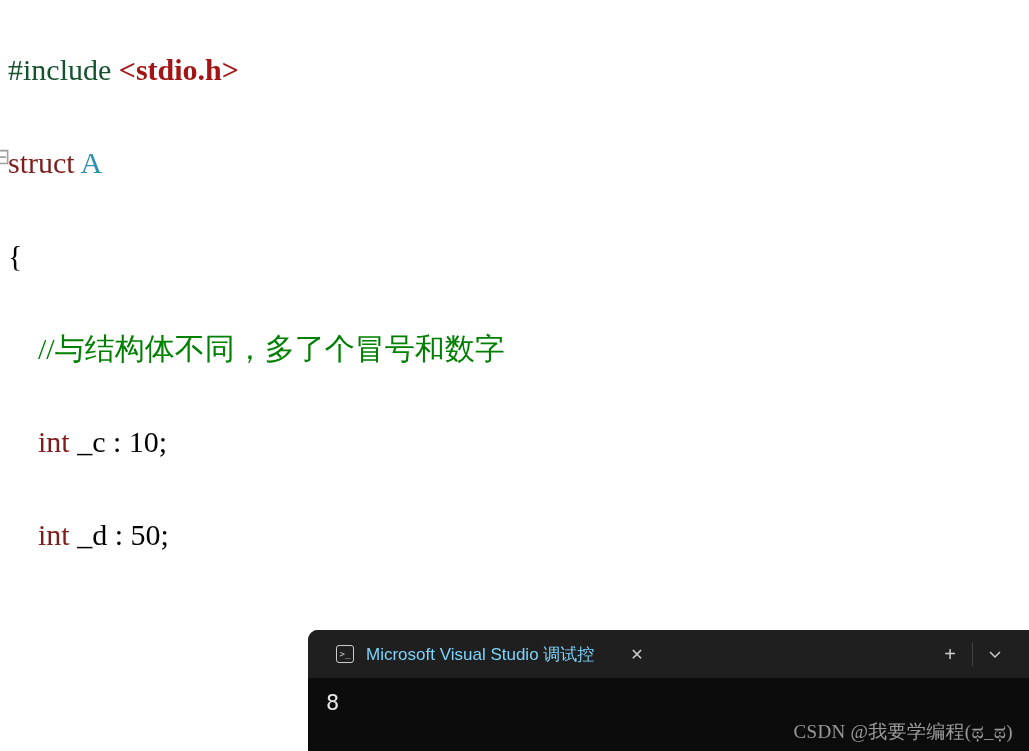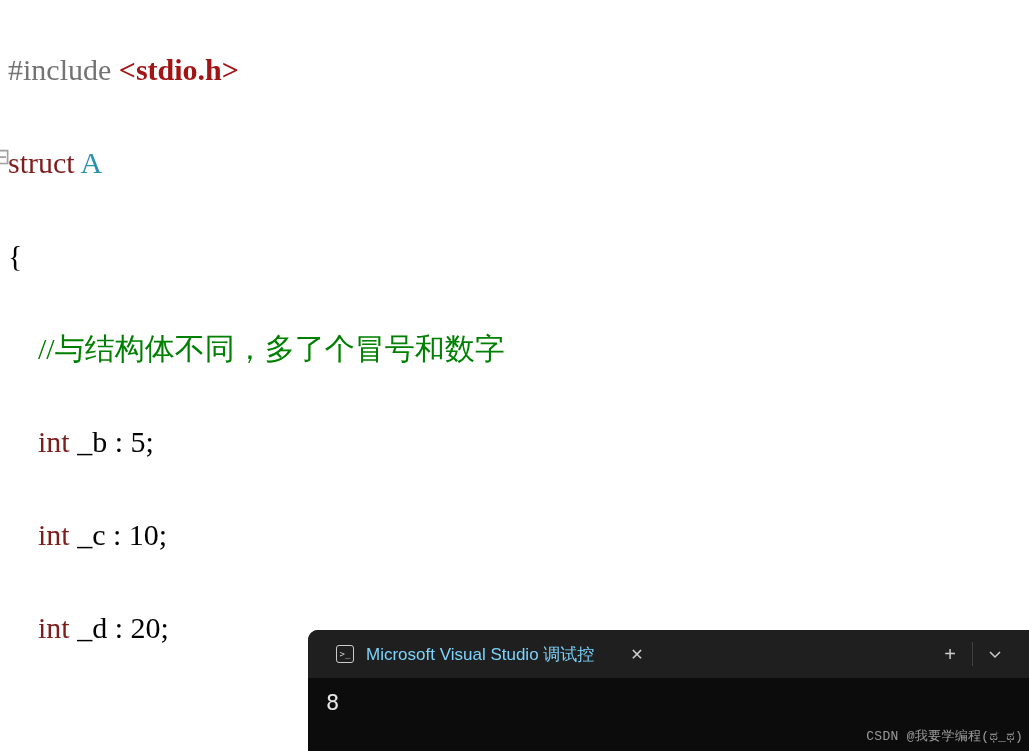--- a/index.html
+++ b/index.html
@@ -21,21 +21,21 @@
       white-space: pre;
       line-height: 1.55;
     }
     .gutter-collapse {
       position: absolute;
       left: 0;
       color: #a0a0a0;
       font-size: 22px;
       font-family: Arial, sans-serif;
     }
-    .tok-preproc { color: #737373; margin-top: 29px; }
+    .tok-preproc { color: #14532d; margin-top: 29px; }
     .tok-keyword { color: #7f1d1d; }
     .tok-type { color: #2b91af; }
     .tok-comment { color: #008000; margin-top: 12px; }
     .tok-string { color: #a31515; font-weight: bold; }
     .tok-default { color: #000000; }
 
     .terminal-window {
       position: absolute;
       left: 308px;
       top: 630px;
@@ -105,39 +105,38 @@
       background: #404040;
     }
     .terminal-body {
       padding: 12px 18px;
       font-family: Consolas, monospace;
       font-size: 22px;
       color: #e6e6e6;
     }
     .watermark {
       position: absolute;
-      right: 6px;
+      right: 16px;
       bottom: 6px;
-      font-size: 13px;
+      font-size: 19px;
       color: rgba(200,200,200,0.75);
-      font-family: Liberation Mono, monospace;
+      font-family: Liberation Serif, serif;
       letter-spacing: 0.3px;
     }
   </style>
 </head>
 <body>
 
 <div class="editor">
 <div><span class="tok-preproc">#include </span><span class="tok-string">&lt;stdio.h&gt;</span></div>
 <div><span class="gutter-collapse" style="margin-left:-8px;">⊟</span><span class="tok-keyword">struct</span><span class="tok-type"> A</span></div>
 <div><span class="tok-default">{</span></div>
 <div>    <span class="tok-comment">//与结构体不同，多了个冒号和数字</span></div>
-<div>    <span class="tok-keyword">int</span><span class="tok-default"> _b : 5;</span></div>
 <div>    <span class="tok-keyword">int</span><span class="tok-default"> _c : 10;</span></div>
-<div>    <span class="tok-keyword">int</span><span class="tok-default"> _d : 20;</span></div>
+<div>    <span class="tok-keyword">int</span><span class="tok-default"> _d : 50;</span></div>
 
 
 
 
 
 
 
 </div>
 
 <div class="terminal-window">

